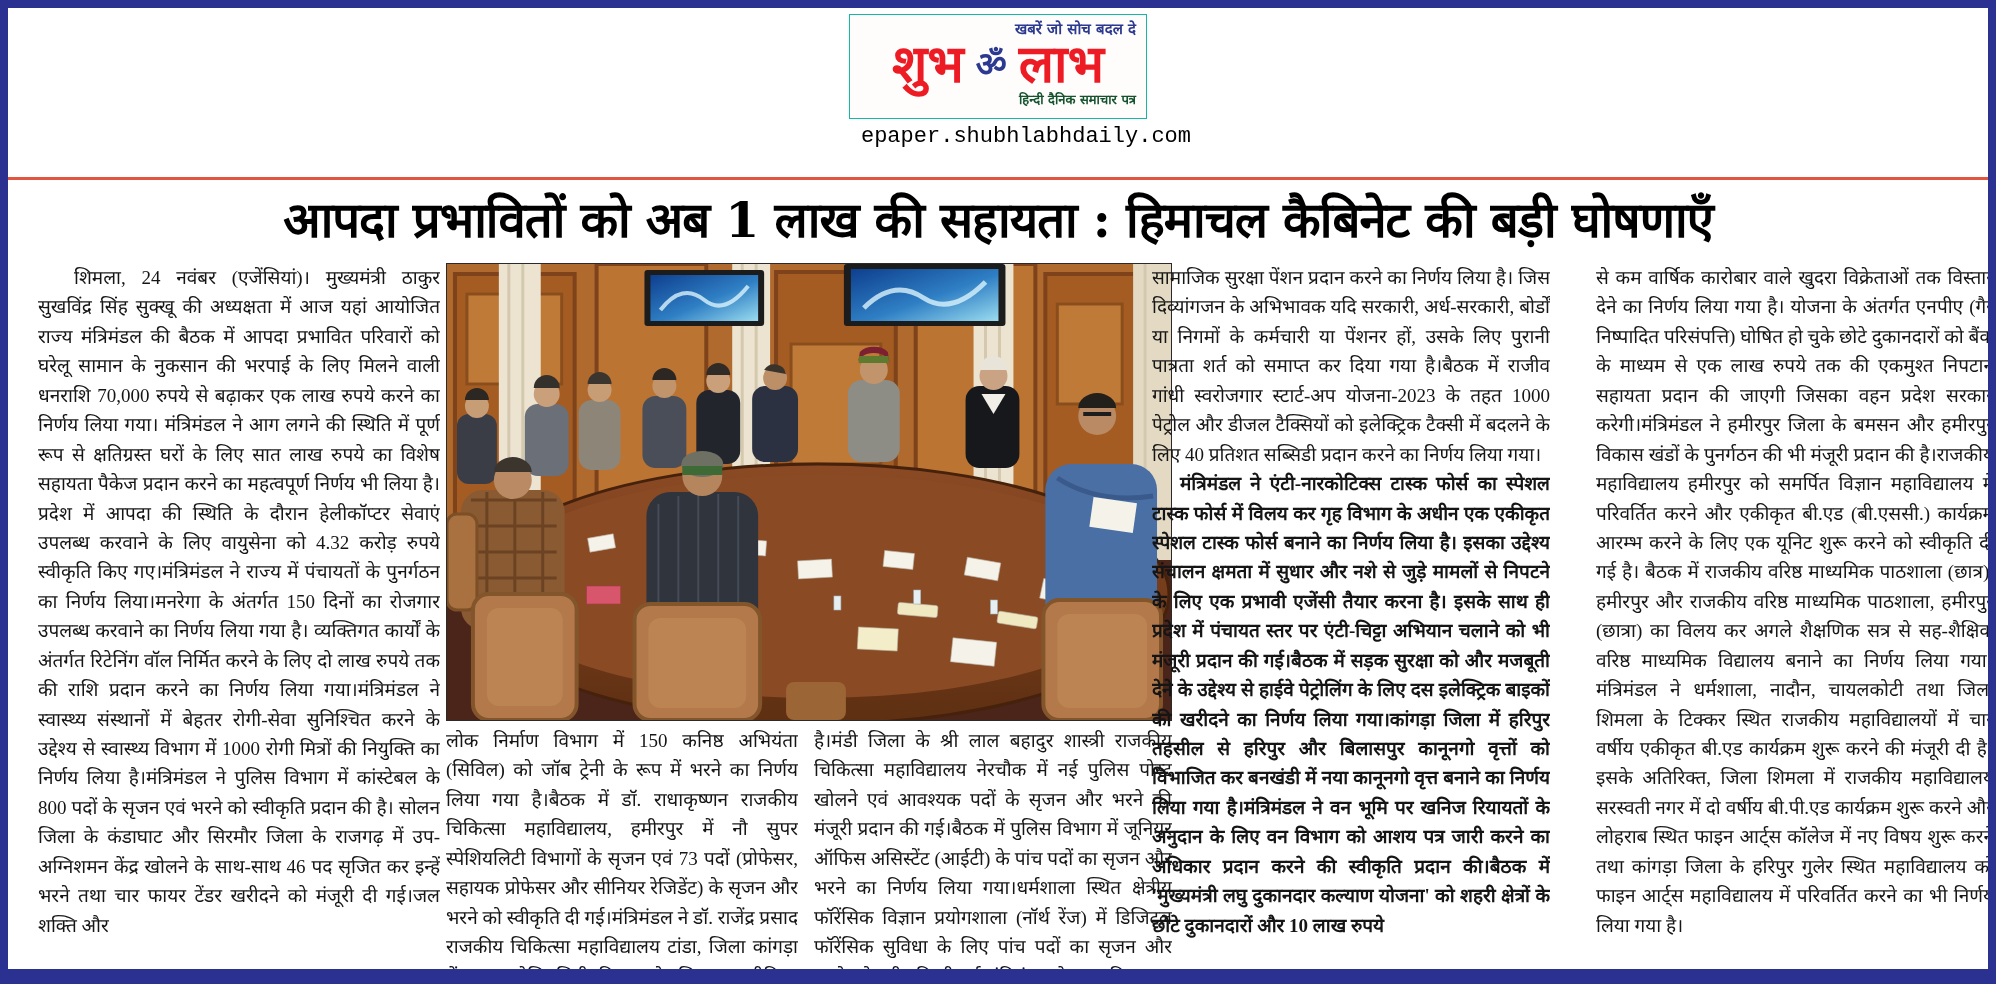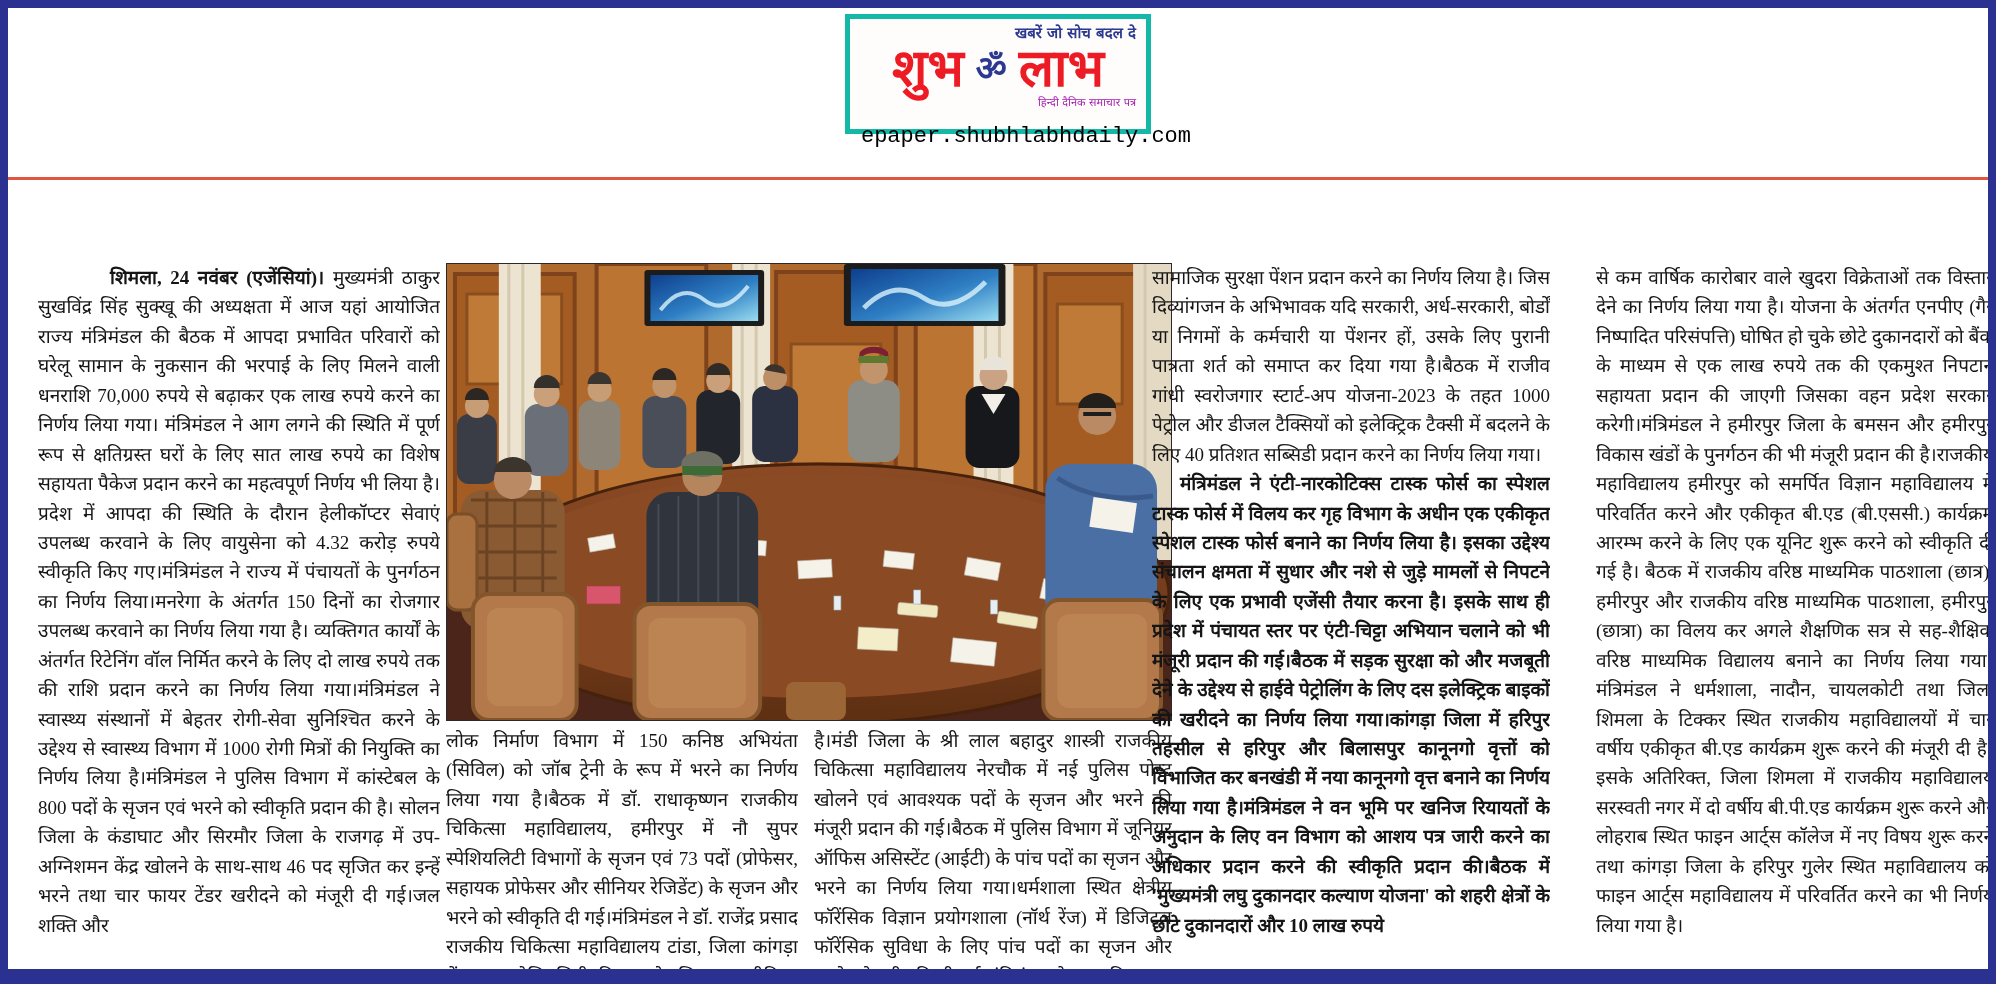--- a/index.html
+++ b/index.html
@@ -12,30 +12,30 @@
     border-left:8px solid #2b3191;
     border-right:8px solid #2b3191;
     border-bottom:15px solid #2b3191;
     overflow:hidden;
     font-family:"Liberation Serif","DejaVu Serif",serif;
     color:#111;
   }
   
   .logo-box{
     position:absolute;top:6px;left:50%;transform:translateX(-50%);
-    width:276px;padding:3px 10px 20px 10px;
-    border:5px solid #14b8a6;background:#fffdfc;
+    width:276px;padding:3px 10px 10px 10px;
+    border:1px solid #14b8a6;background:#fffdfc;
   }
   .tagline{color:#2b3990;font-weight:bold;font-size:15px;text-align:right;
     font-family:"DejaVu Sans","Liberation Sans",sans-serif;white-space:nowrap;}
   .logo-line{display:flex;justify-content:center;align-items:center;gap:12px;
     color:#ed1c24;font-weight:bold;font-size:52px;line-height:1.0;
     font-family:"DejaVu Serif","Liberation Serif",serif;}
   .om-icon{color:#2b3990;font-size:34px;font-weight:bold;line-height:1;}
-  .logo-sub{color:#a21caf;font-weight:normal;font-size:11px;text-align:right;
+  .logo-sub{color:#14532d;font-weight:bold;font-size:13px;text-align:right;
     font-family:"DejaVu Sans","Liberation Sans",sans-serif;white-space:nowrap;}
   .site-url{position:absolute;top:116px;left:4px;width:100%;text-align:center;
     font-size:22px;font-family:Liberation Mono, monospace;color:#000;margin-left:24px;}
   .date-line{position:absolute;top:141px;left:0;width:100%;text-align:center;
     font-size:22px;font-family:"DejaVu Sans","Liberation Sans",sans-serif;color:#000;}
   .red-rule{position:absolute;top:169px;left:0;width:100%;height:3px;background:#e25540;}
   
   .headline{
     position:absolute;top:174px;left:0;width:100%;height:76px;
     text-align:center;font-size:49px;font-weight:bold;color:#000;
@@ -48,21 +48,21 @@
     font-size:19px;line-height:1.55;text-align:justify;color:#151515;
   }
   .col p{margin:0;}
   #col1{left:30px;width:402px;}
   #col1 p{text-indent:36px;}
   #col4{left:1144px;width:398px;}
   #col4 p.indent{text-indent:28px;font-weight:bold;}
   #col5{left:1588px;width:398px;}
   #col2{left:438px;top:718px;width:352px;height:252px;}
   #col3{left:806px;top:718px;width:358px;height:252px;}
-  .dl{font-weight:bold;margin-left:36px;}
+  .dl{font-weight:normal;}
   
   .photo-wrap{
     position:absolute;left:438px;top:255px;width:726px;height:458px;
     border:1px solid #2a2a2a;background:#b06a2e;box-sizing:border-box;
   }
   .photo-wrap svg{display:block;width:100%;height:100%;}
 </style>
 </head>
 <body>
 
@@ -74,20 +74,21 @@
       <span>शुभ</span>
       <span class="om-icon">ॐ</span>
       <span>लाभ</span>
     </div>
     <div class="logo-sub">हिन्दी दैनिक समाचार पत्र</div>
   </div>
 
   <div class="site-url">epaper.shubhlabhdaily.com</div>
   <div class="red-rule"></div>
 
+  <div class="headline">आपदा प्रभावितों को अब 1 लाख की सहायता : हिमाचल कैबिनेट की बड़ी घोषणाएँ</div>
 
   <div class="col" id="col1">
     <p>
       <span class="dl">शिमला, 24 नवंबर (एजेंसियां)।</span>
       <span>मुख्यमंत्री ठाकुर सुखविंद्र सिंह सुक्खू की अध्यक्षता में आज यहां आयोजित राज्य मंत्रिमंडल की बैठक में आपदा प्रभावित परिवारों को घरेलू सामान के नुकसान की भरपाई के लिए मिलने वाली धनराशि 70,000 रुपये से बढ़ाकर एक लाख रुपये करने का निर्णय लिया गया। मंत्रिमंडल ने आग लगने की स्थिति में पूर्ण रूप से क्षतिग्रस्त घरों के लिए सात लाख रुपये का विशेष सहायता पैकेज प्रदान करने का महत्वपूर्ण निर्णय भी लिया है। प्रदेश में आपदा की स्थिति के दौरान हेलीकॉप्टर सेवाएं उपलब्ध करवाने के लिए वायुसेना को 4.32 करोड़ रुपये स्वीकृति किए गए।मंत्रिमंडल ने राज्य में पंचायतों के पुनर्गठन का निर्णय लिया।मनरेगा के अंतर्गत 150 दिनों का रोजगार उपलब्ध करवाने का निर्णय लिया गया है। व्यक्तिगत कार्यों के अंतर्गत रिटेनिंग वॉल निर्मित करने के लिए दो लाख रुपये तक की राशि प्रदान करने का निर्णय लिया गया।मंत्रिमंडल ने स्वास्थ्य संस्थानों में बेहतर रोगी-सेवा सुनिश्चित करने के उद्देश्य से स्वास्थ्य विभाग में 1000 रोगी मित्रों की नियुक्ति का निर्णय लिया है।मंत्रिमंडल ने पुलिस विभाग में कांस्टेबल के 800 पदों के सृजन एवं भरने को स्वीकृति प्रदान की है। सोलन जिला के कंडाघाट और सिरमौर जिला के राजगढ़ में उप-अग्निशमन केंद्र खोलने के साथ-साथ 46 पद सृजित कर इन्हें भरने तथा चार फायर टेंडर खरीदने को मंजूरी दी गई।जल शक्ति और</span>
     </p>
   </div>
 
   <div class="photo-wrap">
     <svg viewBox="0 0 726 456" preserveAspectRatio="none">

